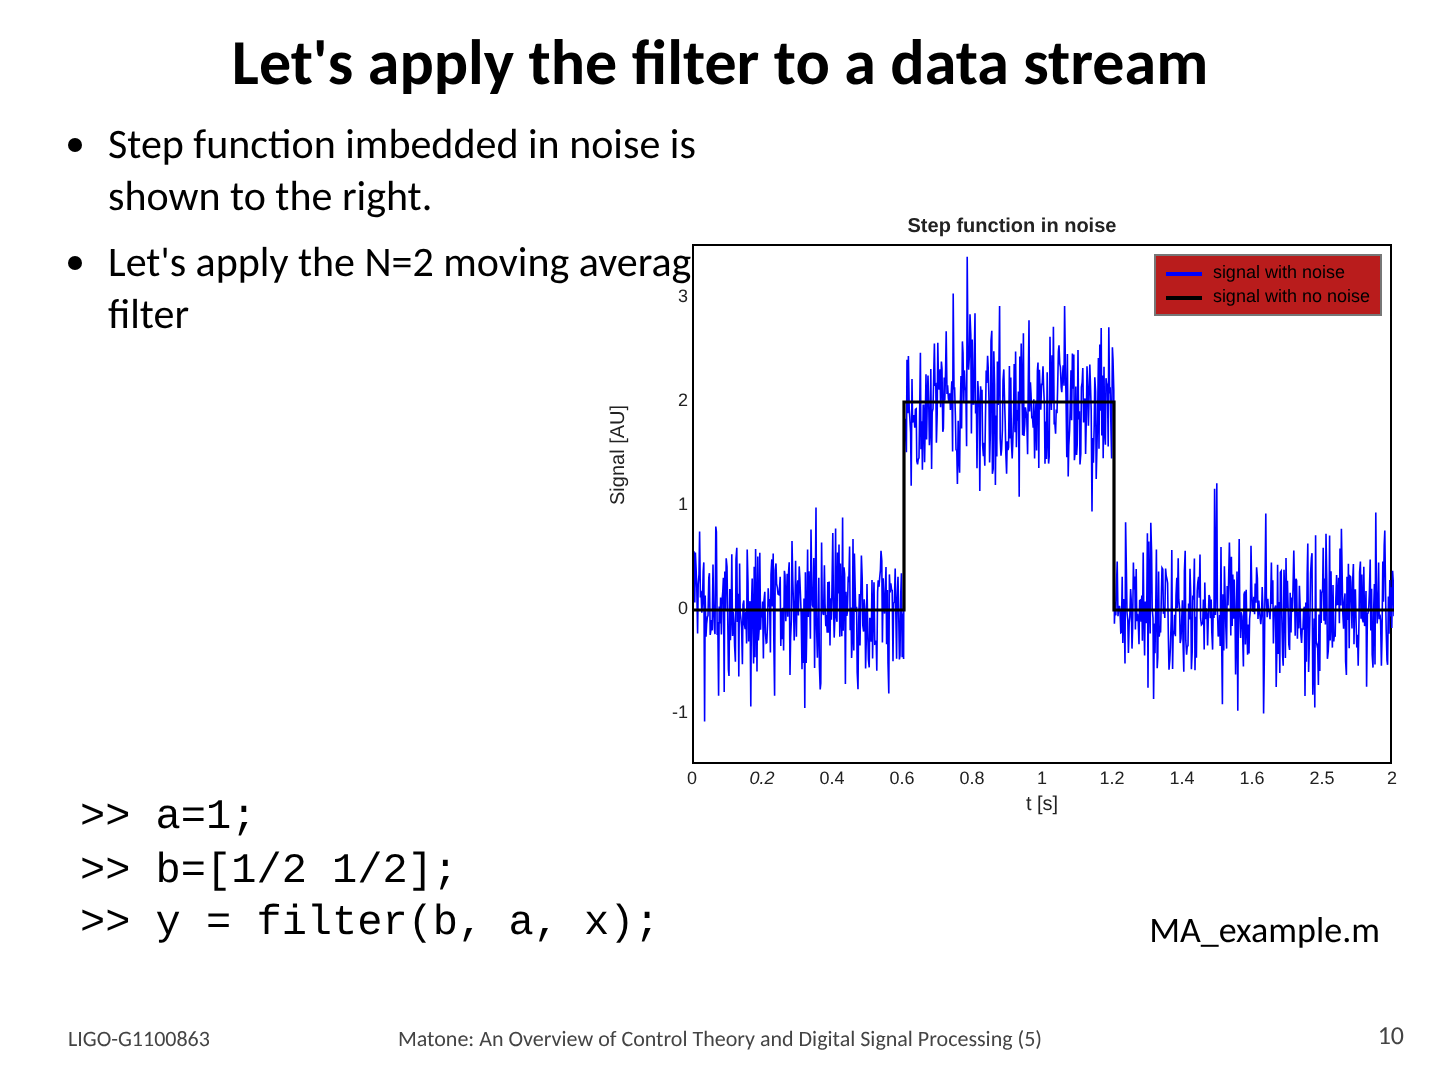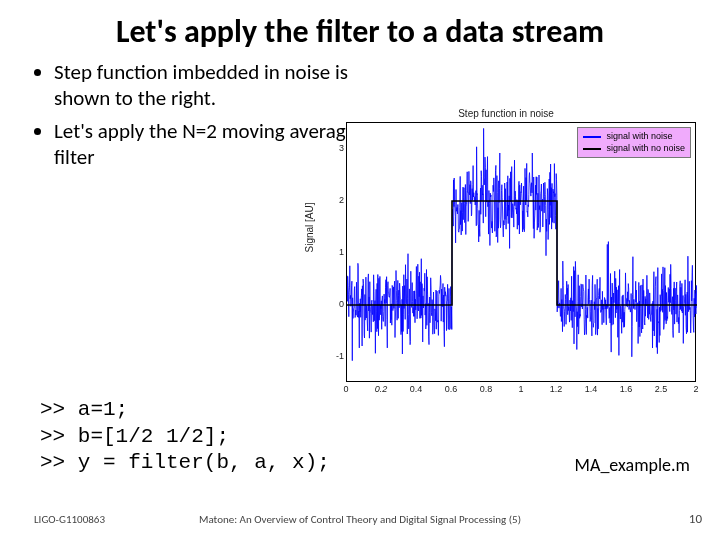--- a/index.html
+++ b/index.html
@@ -73,21 +73,21 @@
     width: 400px;
     height: 300px;
   }
   .chart-title {
     position: absolute;
     top: 0;
     left: 0; right: 0;
     text-align: center;
     font-family: Arial, sans-serif;
     font-size: 10px;
-    font-weight: normal;
+    font-weight: bold;
     color: #222;
   }
   .plot-area {
     position: absolute;
     left: 40px;
     top: 14px;
     width: 350px;
     height: 260px;
     border: 1px solid #000;
     background: #fff;
@@ -110,21 +110,21 @@
     text-align: center;
     font-family: Arial, sans-serif;
     font-size: 10px;
     color: #222;
   }
   .legend {
     position: absolute;
     right: 4px;
     top: 4px;
     border: 1px solid #777;
-    background: #f0abfc;
+    background: #b91c1c;
     font-family: Arial, sans-serif;
     font-size: 9px;
     padding: 3px 5px;
     line-height: 1.3;
   }
   .legend-row { display: flex; align-items: center; gap: 5px; white-space: nowrap; }
   .swatch { width: 18px; height: 2px; }
   .yticks { position: absolute; left: 24px; top: 14px; height: 260px; width: 14px; font-size: 9px; font-family: Arial; color: #222; }
   .yticks span { position: absolute; right: 0; transform: translateY(-50%); }
   .xticks { position: absolute; left: 40px; top: 276px; width: 350px; height: 12px; font-size: 9px; font-family: Arial; color: #222; }
@@ -176,20 +176,21 @@
       <span style="left: 105px;">0.6</span>
       <span style="left: 140px;">0.8</span>
       <span style="left: 175px;">1</span>
       <span style="left: 210px;">1.2</span>
       <span style="left: 245px;">1.4</span>
       <span style="left: 280px;">1.6</span>
       <span style="left: 315px;">2.5</span>
       <span style="left: 350px;">2</span>
     </div>
   <div class="ylabel">Signal [AU]</div>
+  <div class="xlabel">t [s]</div>
 </div>
 
 <div class="code-block">&gt;&gt; a=1;
 &gt;&gt; b=[1/2 1/2];
 &gt;&gt; y = filter(b, a, x);</div>
 
 <div class="filename">MA_example.m</div>
 
 <div class="footer-left">LIGO-G1100863</div>
 <div class="footer-center">Matone: An Overview of Control Theory and Digital Signal Processing (5)</div>

